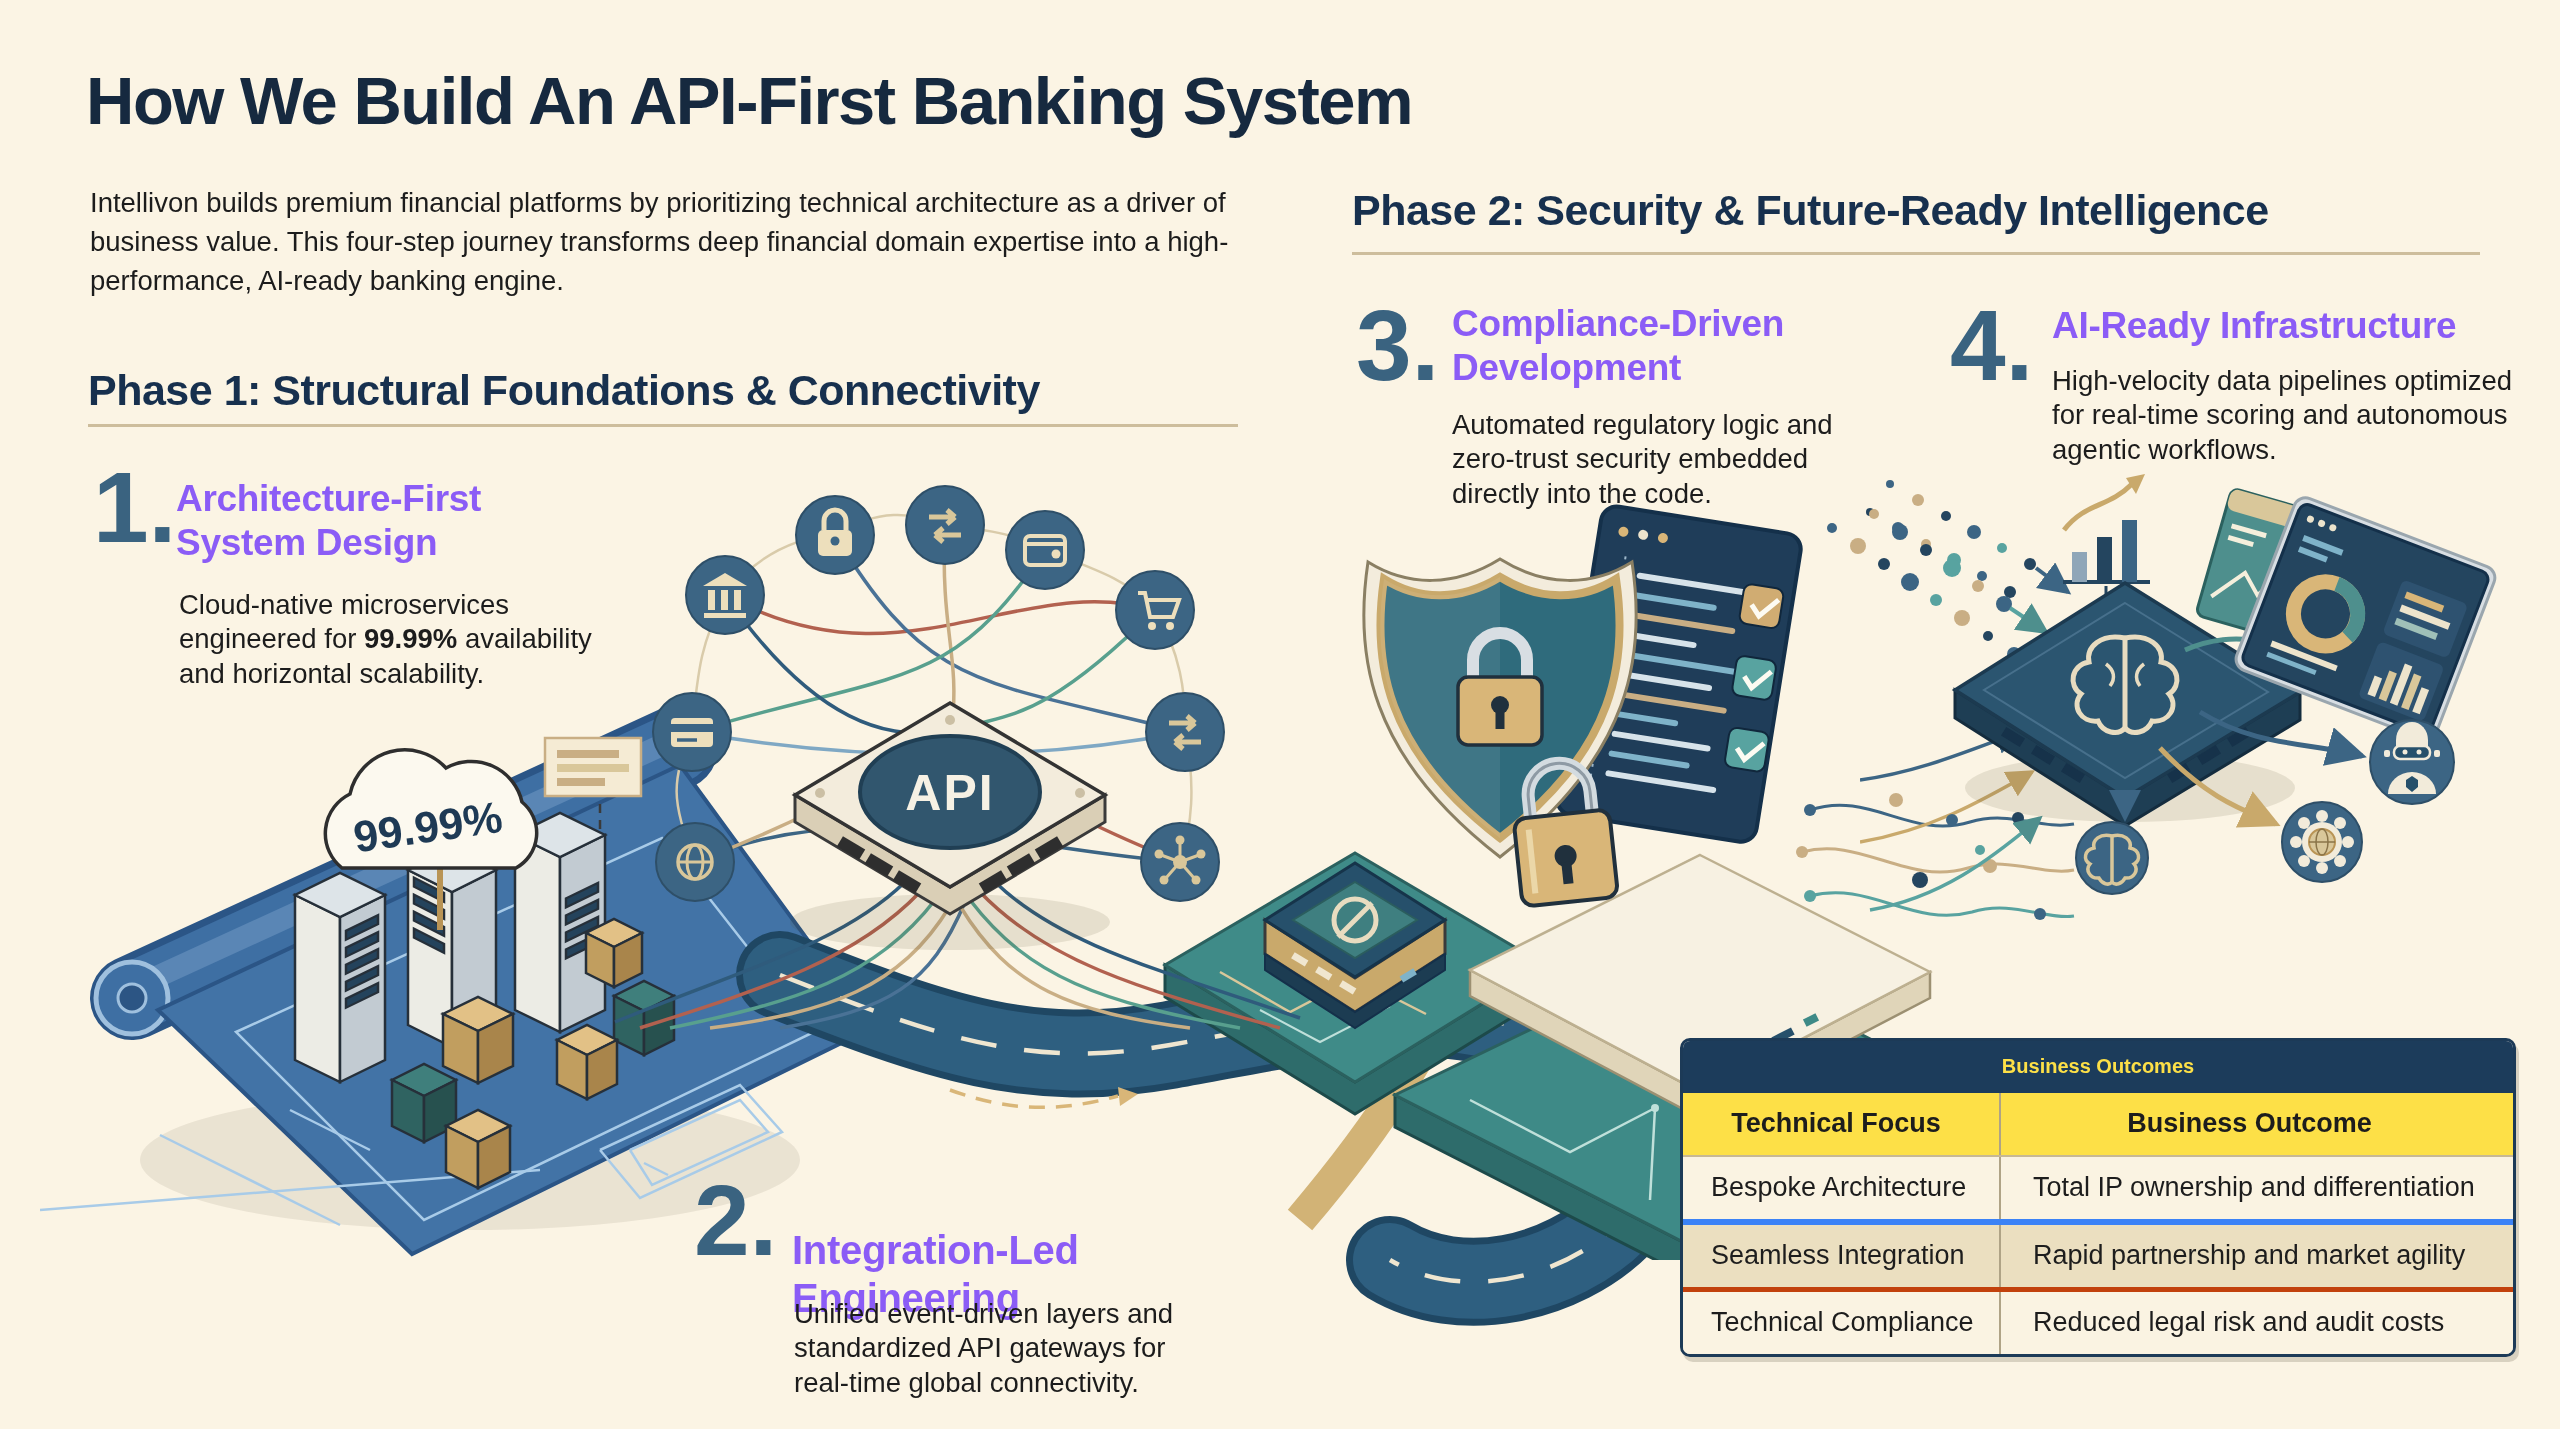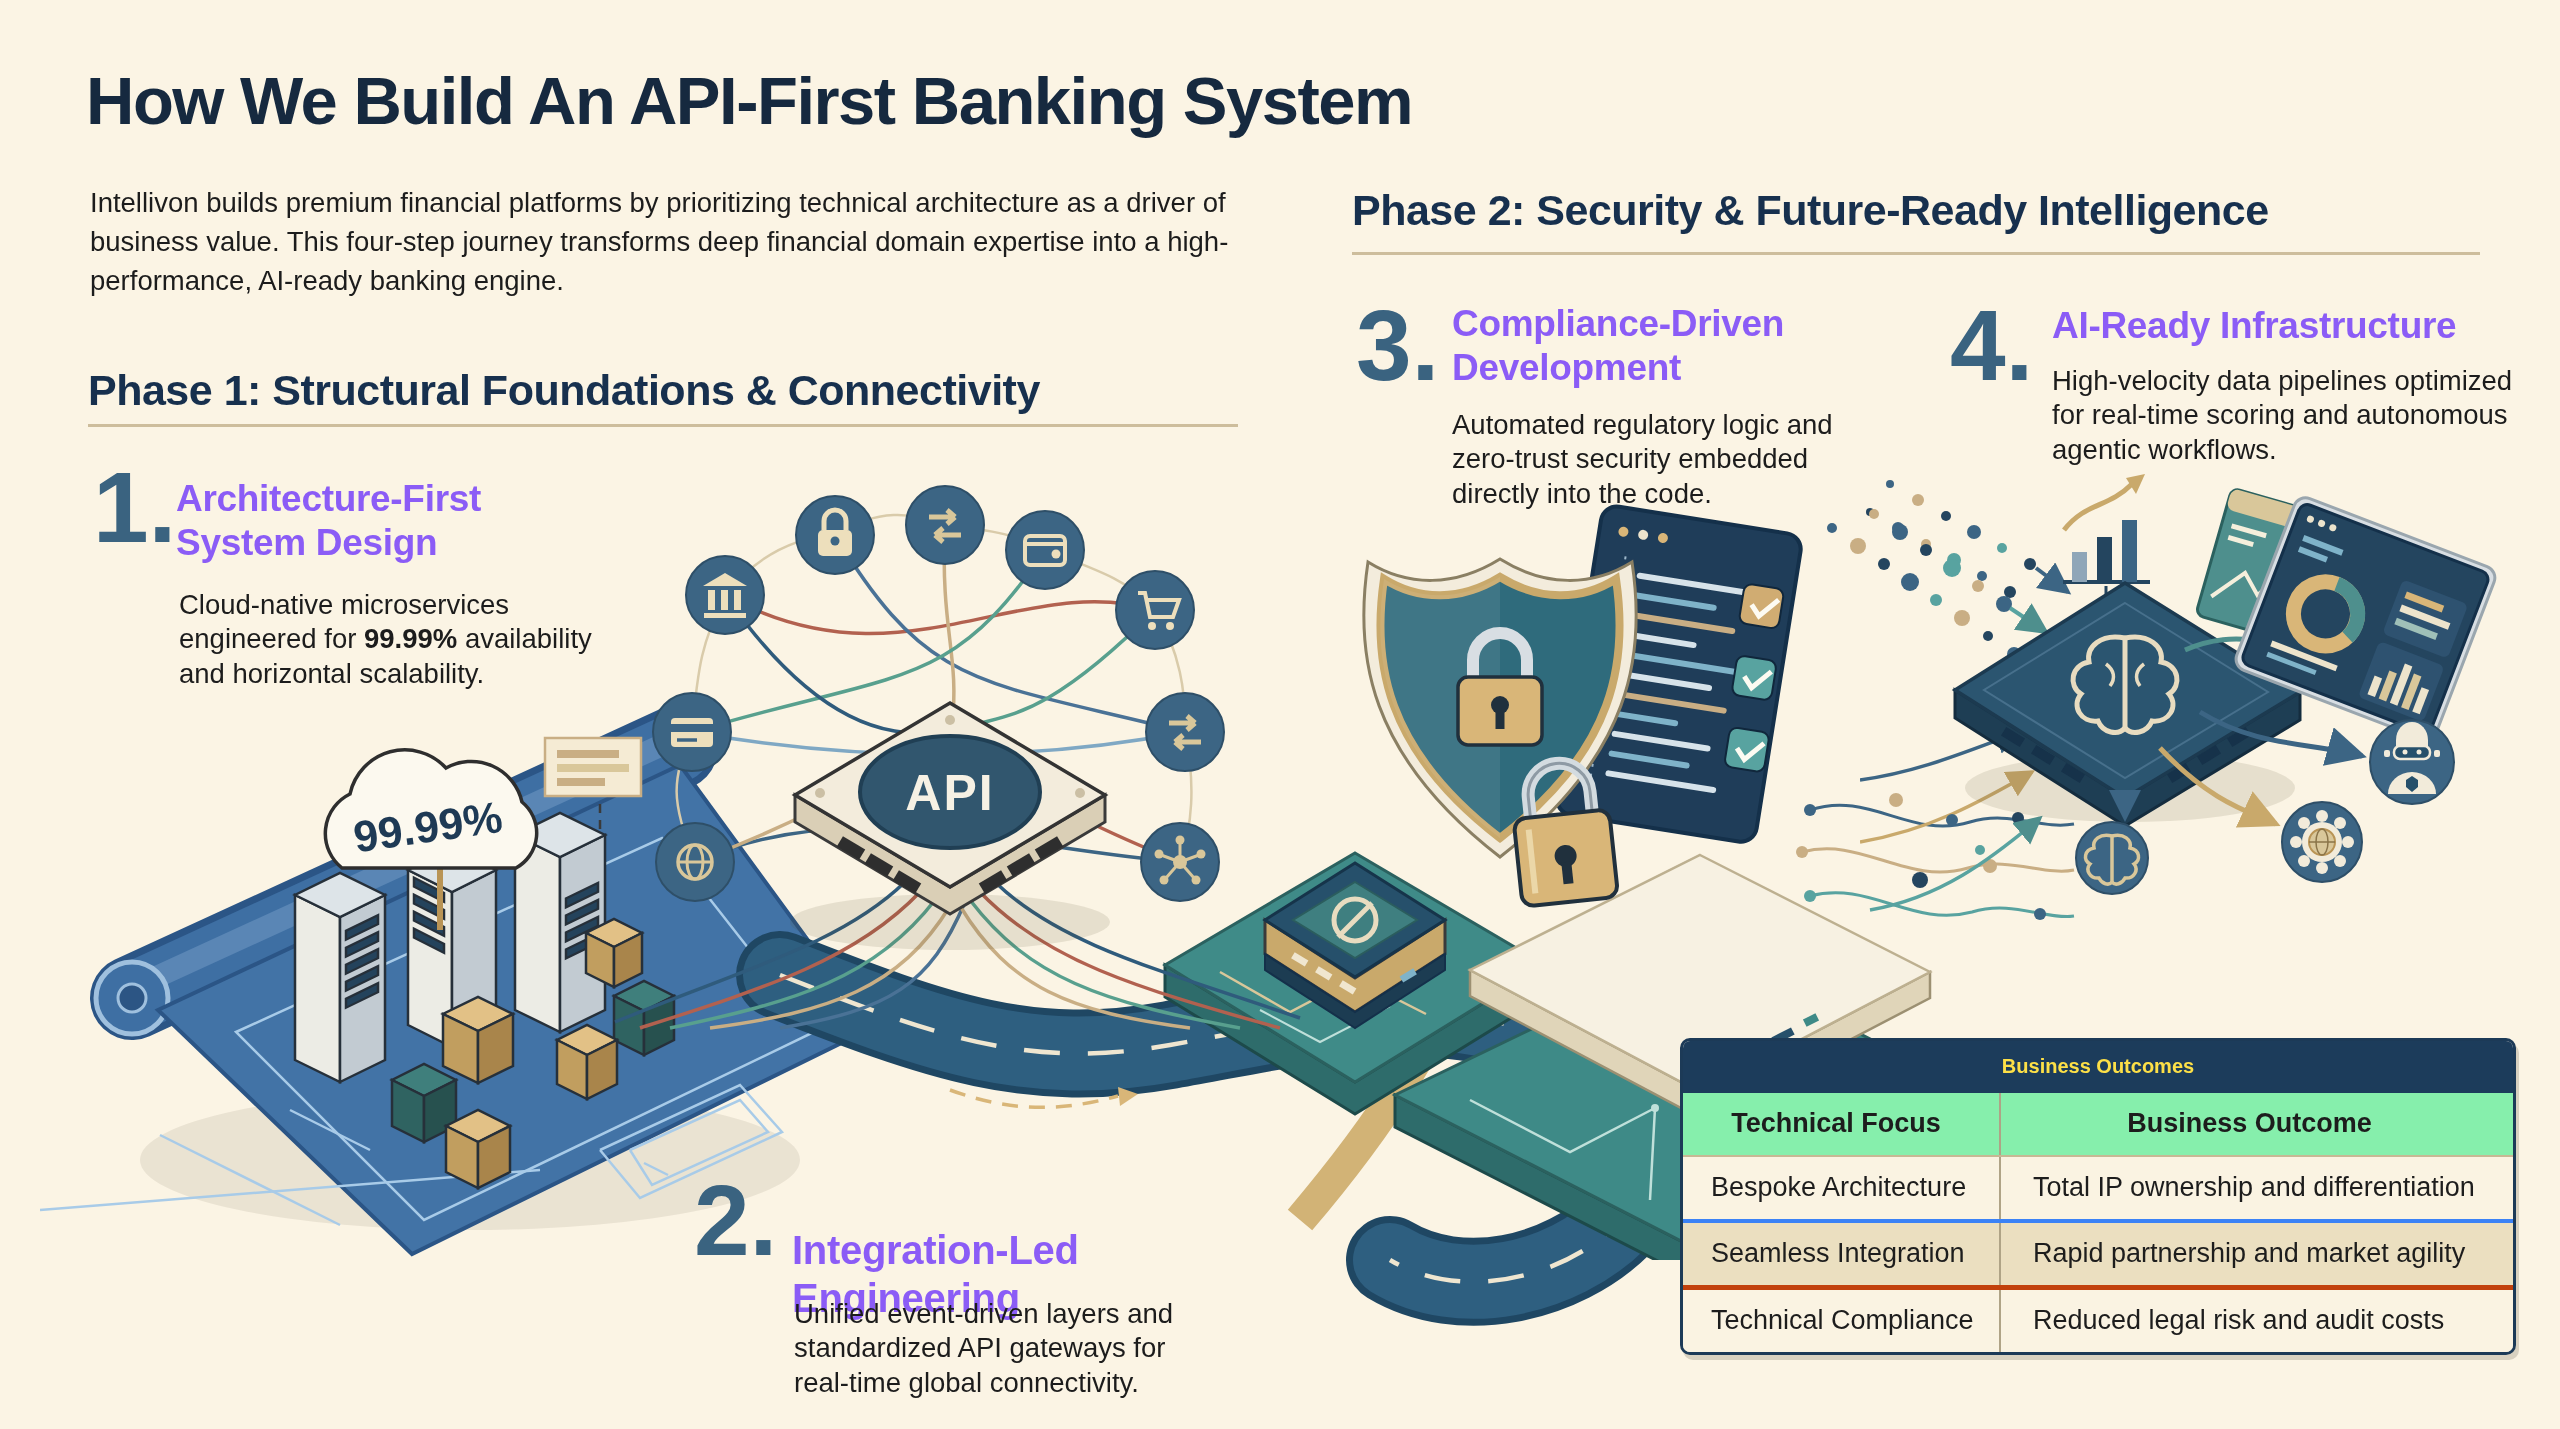--- a/index.html
+++ b/index.html
@@ -23,23 +23,23 @@
   .step-desc b{font-weight:bold;}
   
   .outcomes{left:1680px;top:1038px;width:830px;border:3px solid #1C3A57;border-radius:10px;
     overflow:hidden;background:#FAF3E2;z-index:40;box-shadow:3px 5px 0 rgba(60,50,30,.18);}
   .outcomes-title{background:#1C3C5B;color:#fde047;font-weight:bold;font-size:20px;text-align:center;
     padding:14px 0 15px 0;}
   .orow{display:flex;align-items:center;}
   .ocell{box-sizing:border-box;font-size:27px;padding:15px 10px 16px 28px;}
   .ocell.c1{width:318px;border-right:2px solid #AFA386;}
   .ocell.c2{width:507px;padding-left:32px;}
-  .ohead{background:#86efac;font-weight:bold;font-size:28.5px;border-bottom:2px solid #C7B894;}
+  .ohead{background:#fde047;font-weight:bold;font-size:28.5px;border-bottom:2px solid #C7B894;}
   .ohead .ocell{text-align:center;padding-left:0;}
-  .r-cream{background:#FAF3E2;border-bottom:4px solid #3b82f6;}
+  .r-cream{background:#FAF3E2;border-bottom:6px solid #3b82f6;}
   .r-tan{background:#EBDFC0;border-bottom:5px solid #c2410c;}
   .orow:last-child{border-bottom:none;}
   
   .brand{left:2366px;top:1448px;display:flex;align-items:center;gap:8px;z-index:50;}
   .brand-text{font-size:25px;font-weight:bold;color:#1b1b1b;letter-spacing:-0.3px;}
   
   .ill{position:absolute;}
   svg text{font-family:"Liberation Sans",sans-serif;}
   .z1{z-index:1}.z2{z-index:2}
   .txt{z-index:30;}

